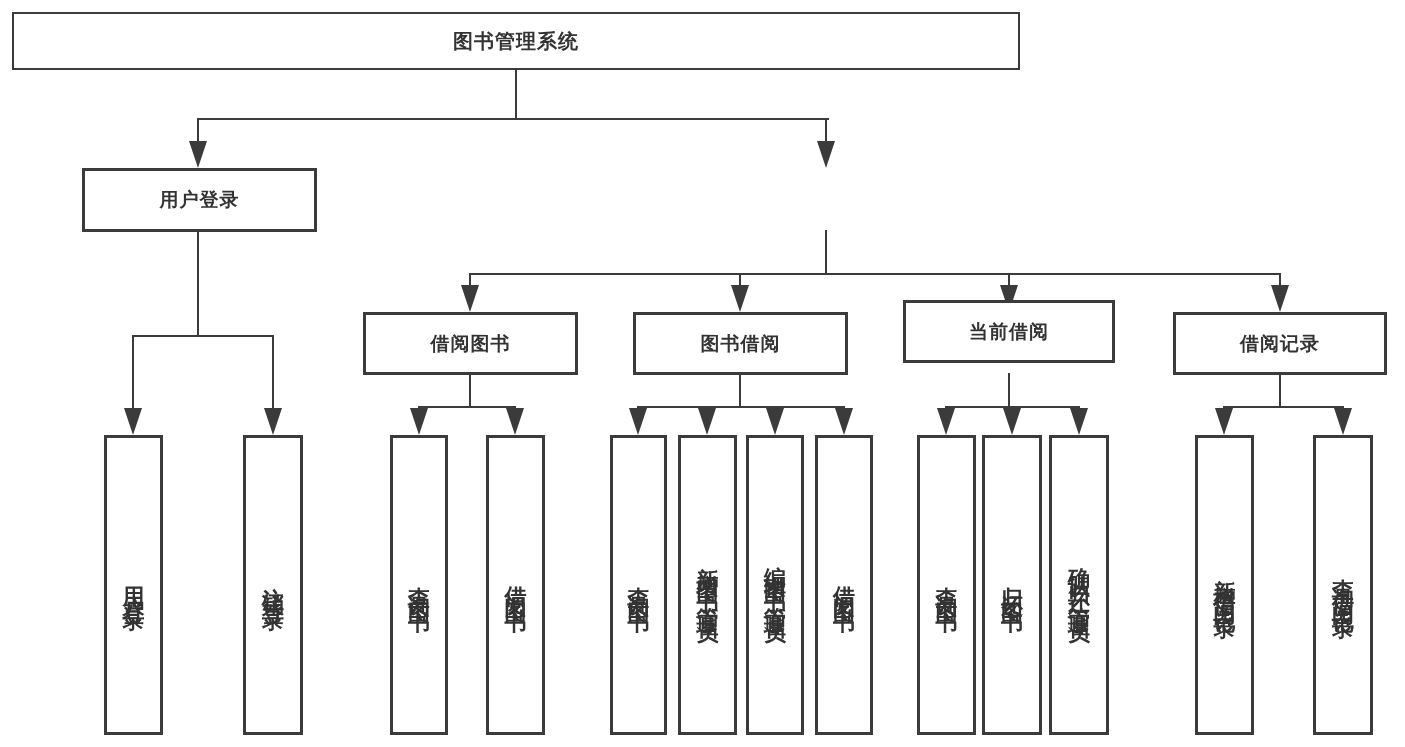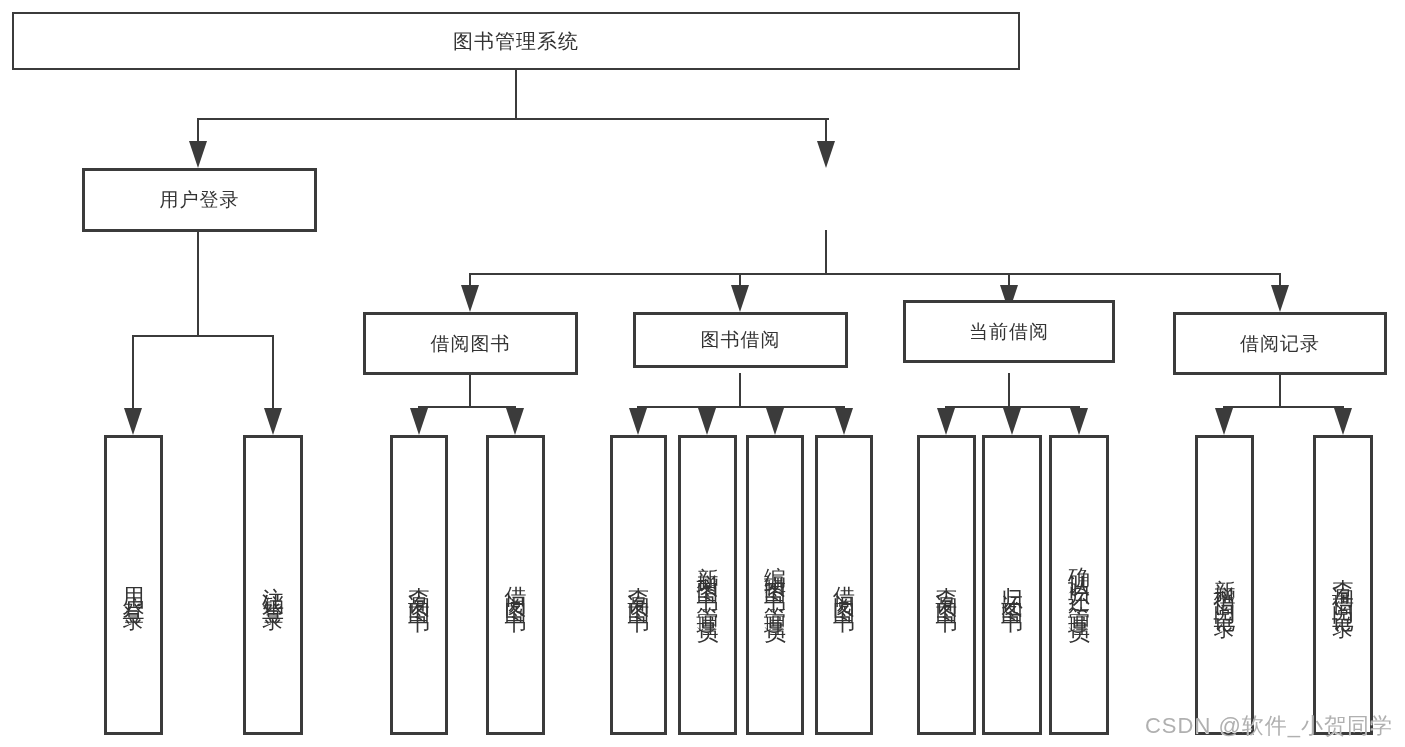--- a/index.html
+++ b/index.html
@@ -2,21 +2,21 @@
 <html style="--line: #3b3b3b; --text: #333333; --watermark: #b0b0b0; --bg: #ffffff;"><head>
 <meta charset="utf-8">
 <style>
   :root{
     --line:#3b3b3b; --text:#333333; --watermark:#b0b0b0; --bg:#ffffff;
   }
   *{margin:0;padding:0;box-sizing:border-box;}
   html,body{background:#fff;}
   body{font-family:"Liberation Sans","DejaVu Sans",sans-serif;}
   .canvas{
-    position:relative;width:1405px;height:747px;background:var(--bg);overflow:hidden;
+    position:relative;width:1405px;height:747px;background:var(--bg);overflow:hidden;font-weight:bold;
   }
   .box{
     position:absolute;border:3px solid var(--line);background:#fff;
     display:flex;align-items:center;justify-content:center;
     color:var(--text);font-size:19px;letter-spacing:1px;white-space:nowrap;
   }
   .box.root{border-width:2px;font-size:20px;}
   .leaf{
     position:absolute;top:435px;height:300px;border:3px solid var(--line);background:#fff;
     display:flex;align-items:center;justify-content:center;
@@ -72,21 +72,21 @@
   <div class="vline" style="left:1008px;top:273px;height:16px;"></div>
   <div class="vline" style="left:1279px;top:273px;height:16px;"></div>
   <div class="arrow" style="left:461px;top:285px;"></div>
   <div class="arrow" style="left:731px;top:285px;"></div>
   <div class="arrow" style="left:1000px;top:285px;"></div>
   <div class="arrow" style="left:1271px;top:285px;"></div>
 
   <div class="box" style="left:363px;top:312px;width:215px;height:63px;">
     <span>借阅图书</span>
   </div>
-  <div class="box" style="left:633px;top:312px;width:215px;height:56px;">
+  <div class="box" style="left:633px;top:312px;width:215px;height:63px;">
     <span>图书借阅</span>
   </div>
   <div class="box" style="left:903px;top:300px;width:212px;height:63px;">
     <span>当前借阅</span>
   </div>
   <div class="box" style="left:1173px;top:312px;width:214px;height:63px;">
     <span>借阅记录</span>
   </div>
 
   <div class="vline" style="left:469px;top:373px;height:34px;"></div>
@@ -156,15 +156,14 @@
   <div class="leaf" style="left:1049px;width:60px;">
     <span>确认归还（管理员）</span>
   </div>
   <div class="leaf" style="left:1195px;width:59px;">
     <span>新增借阅记录</span>
   </div>
   <div class="leaf" style="left:1313px;width:60px;">
     <span>查询借阅记录</span>
   </div>
 
-  <div class="watermark">CSDN @软件_小贺同学</div>
 
 </div>
 
 </body></html>

